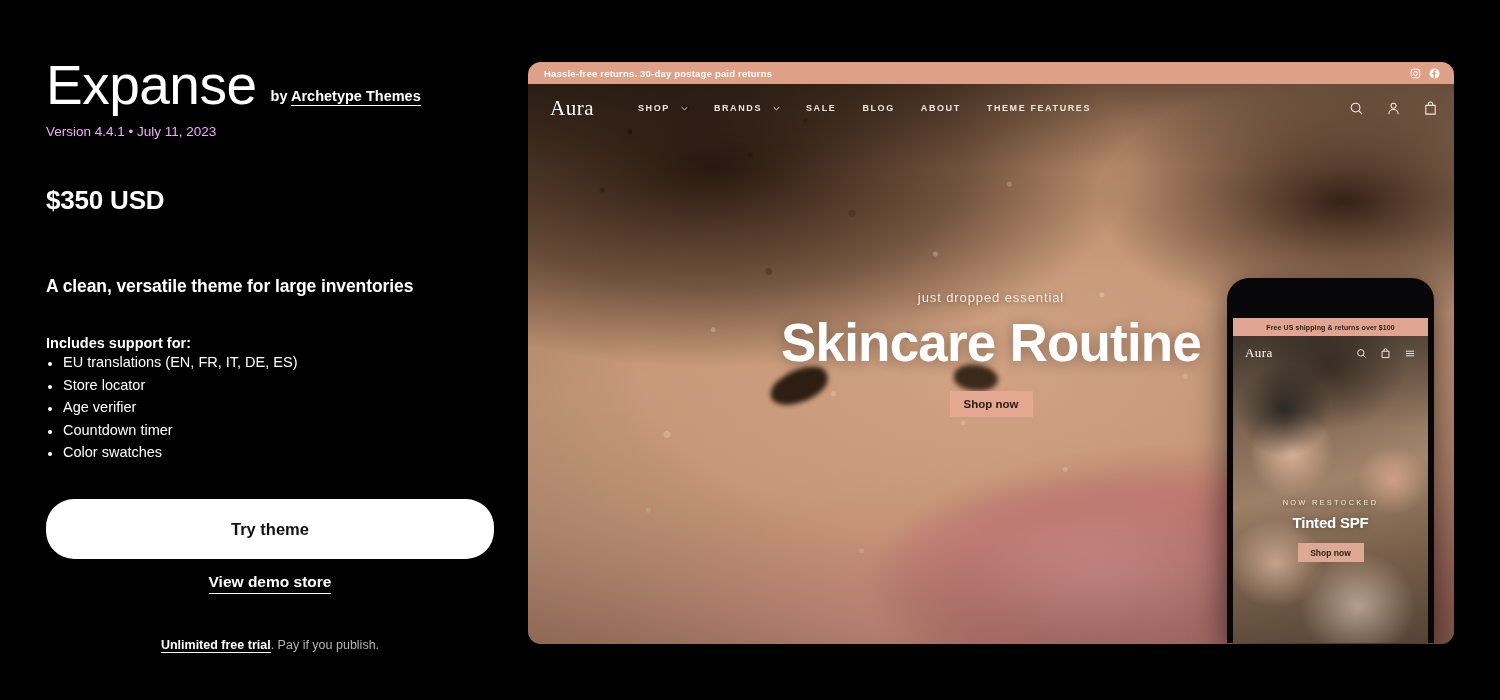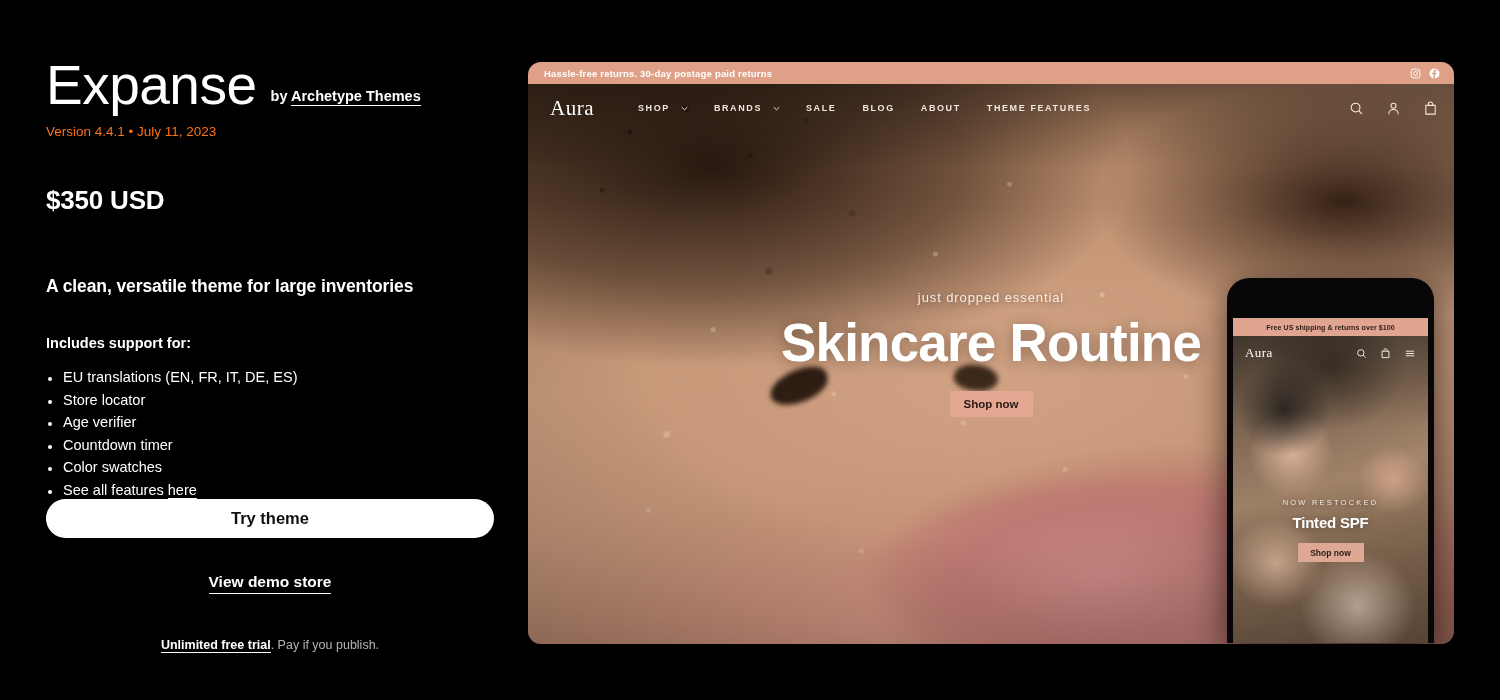--- a/index.html
+++ b/index.html
@@ -21,48 +21,48 @@
   }
   .byline {
     font-size:14.5px; font-weight:700; color:#ffffff;
     padding-bottom:9px; white-space:nowrap;
   }
   .byline .lnk {
     border-bottom:1.5px solid #ffffff; padding-bottom:1px;
     cursor:pointer;
   }
   .version-line {
-    margin-top:11px; font-size:13.5px; color:#f97316; font-weight:400;
+    margin-top:11px; font-size:13.5px; color:#f0abfc; font-weight:400;
   }
   .price {
     margin-top:46px; font-size:26px; font-weight:700; color:#fff;
     letter-spacing:-0.2px;
   }
   .tagline {
     margin-top:60px; font-size:17.5px; font-weight:700; color:#fff;
     letter-spacing:-0.1px;
   }
   .includes-label {
     margin-top:38px; font-size:14.5px; font-weight:700; color:#fff;
   }
-  .feat-list { margin-top:18px; list-style:none; }
+  .feat-list { margin-top:3px; list-style:none; }
   .feat-list li {
     position:relative; padding-left:17px; margin-bottom:6.5px;
     font-size:14.5px; color:#ffffff; font-weight:400;
   }
   .feat-list li:before {
     content:""; position:absolute; left:2px; top:8px;
     width:4px; height:4px; border-radius:50%; background:#fff;
   }
   .feat-list .inline-link {
     border-bottom:1px solid #ffffff; cursor:pointer;
   }
 
   .try-btn {
-    position:absolute; left:0; top:441px; width:448px; height:39px;
+    position:absolute; left:0; top:441px; width:448px; height:60px;
     background:#ffffff; color:#111; border-radius:28px; border:none;
     font-size:16.5px; font-family:"Liberation Sans", sans-serif;
     font-weight:700; cursor:pointer;
     display:flex; align-items:center; justify-content:center;
   }
   .demo-link {
     position:absolute; left:0; top:515px; width:448px;
     text-align:center;
   }
   .demo-link span {
@@ -284,21 +284,20 @@
     <div class="price">$350 USD</div>
     <div class="tagline">A clean, versatile theme for large inventories</div>
     <div class="includes-label">Includes support for:</div>
 
     <ul class="feat-list">
       <li><span>EU translations (EN, FR, IT, DE, ES)</span></li>
       <li><span>Store locator</span></li>
       <li><span>Age verifier</span></li>
       <li><span>Countdown timer</span></li>
       <li><span>Color swatches</span></li>
-      <li><span>See all features </span><span class="inline-link">here</span></li>
     </ul>
 
     <button class="try-btn">Try theme</button>
 
     <div class="demo-link">
       <span>View demo store</span>
     </div>
 
     <div class="trial-note">
       <span class="bold-u">Unlimited free trial</span><span>. Pay if you publish.</span>

